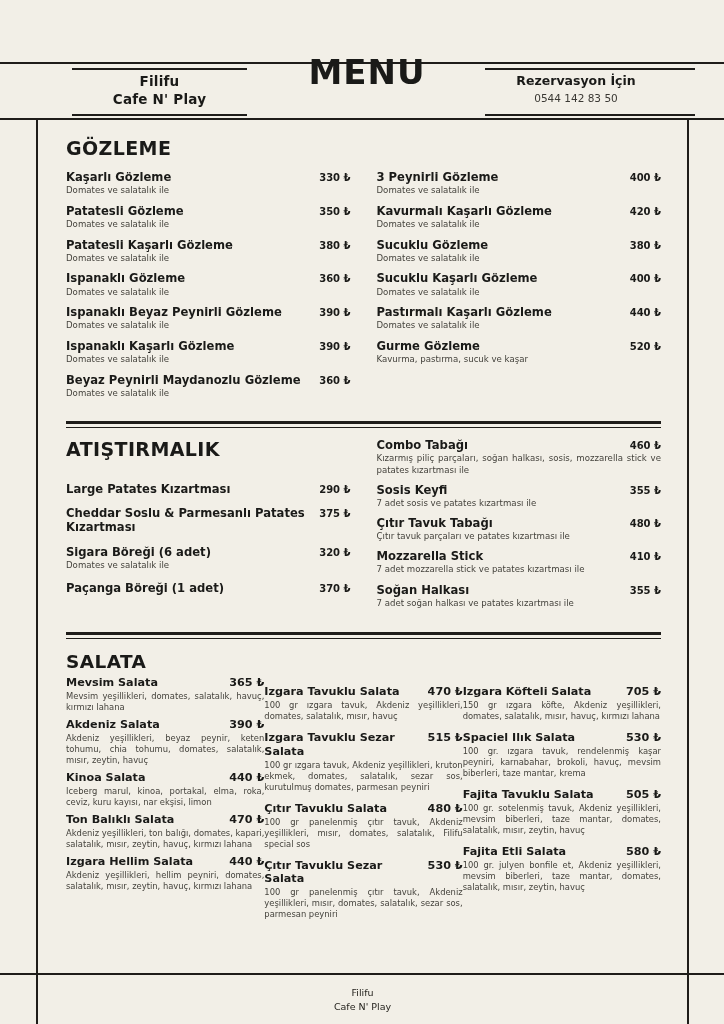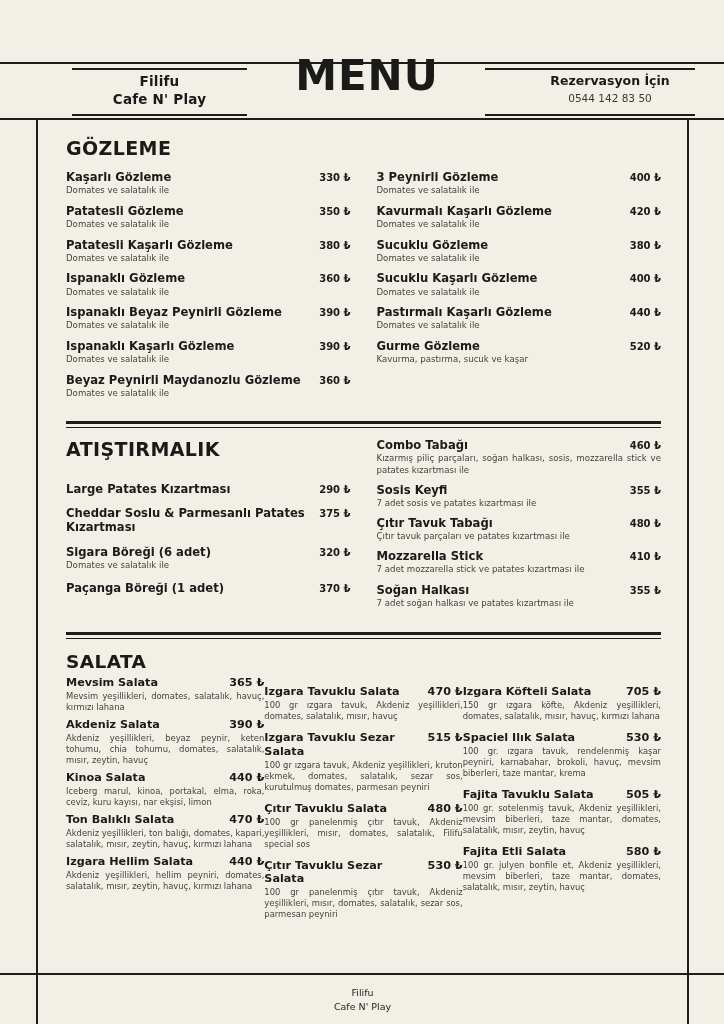--- a/index.html
+++ b/index.html
@@ -50,25 +50,25 @@
   }
   .brand {
     position: absolute; left: 72px; top: 10px; width: 175px;
     text-align: center; line-height: 1.35;
     font-size: 13.5px; font-weight: bold; letter-spacing: .2px;
   }
   .menu-title {
     position: absolute; left: 262px; top: -7px; width: 210px;
     text-align: center;
     font-family: "DejaVu Sans", sans-serif;
-    font-size: 42px; font-weight: bold; letter-spacing: 1px;
+    font-size: 34px; font-weight: bold; letter-spacing: 1px;
     line-height: 1;
   }
   .reserve {
-    position: absolute; left: 505px; top: 10px; width: 210px;
+    position: absolute; left: 471px; top: 10px; width: 210px;
     text-align: center; line-height: 1.45;
   }
   .reserve .r-lbl { font-size: 12.5px; font-weight: bold; }
   .reserve .r-num { font-size: 10.5px; color: #3a3833; margin-top: 1px; }
 
   
   .body {
     position: absolute; top: 120px; left: 38px;
     width: 649px; height: 853px;
     padding: 0;

